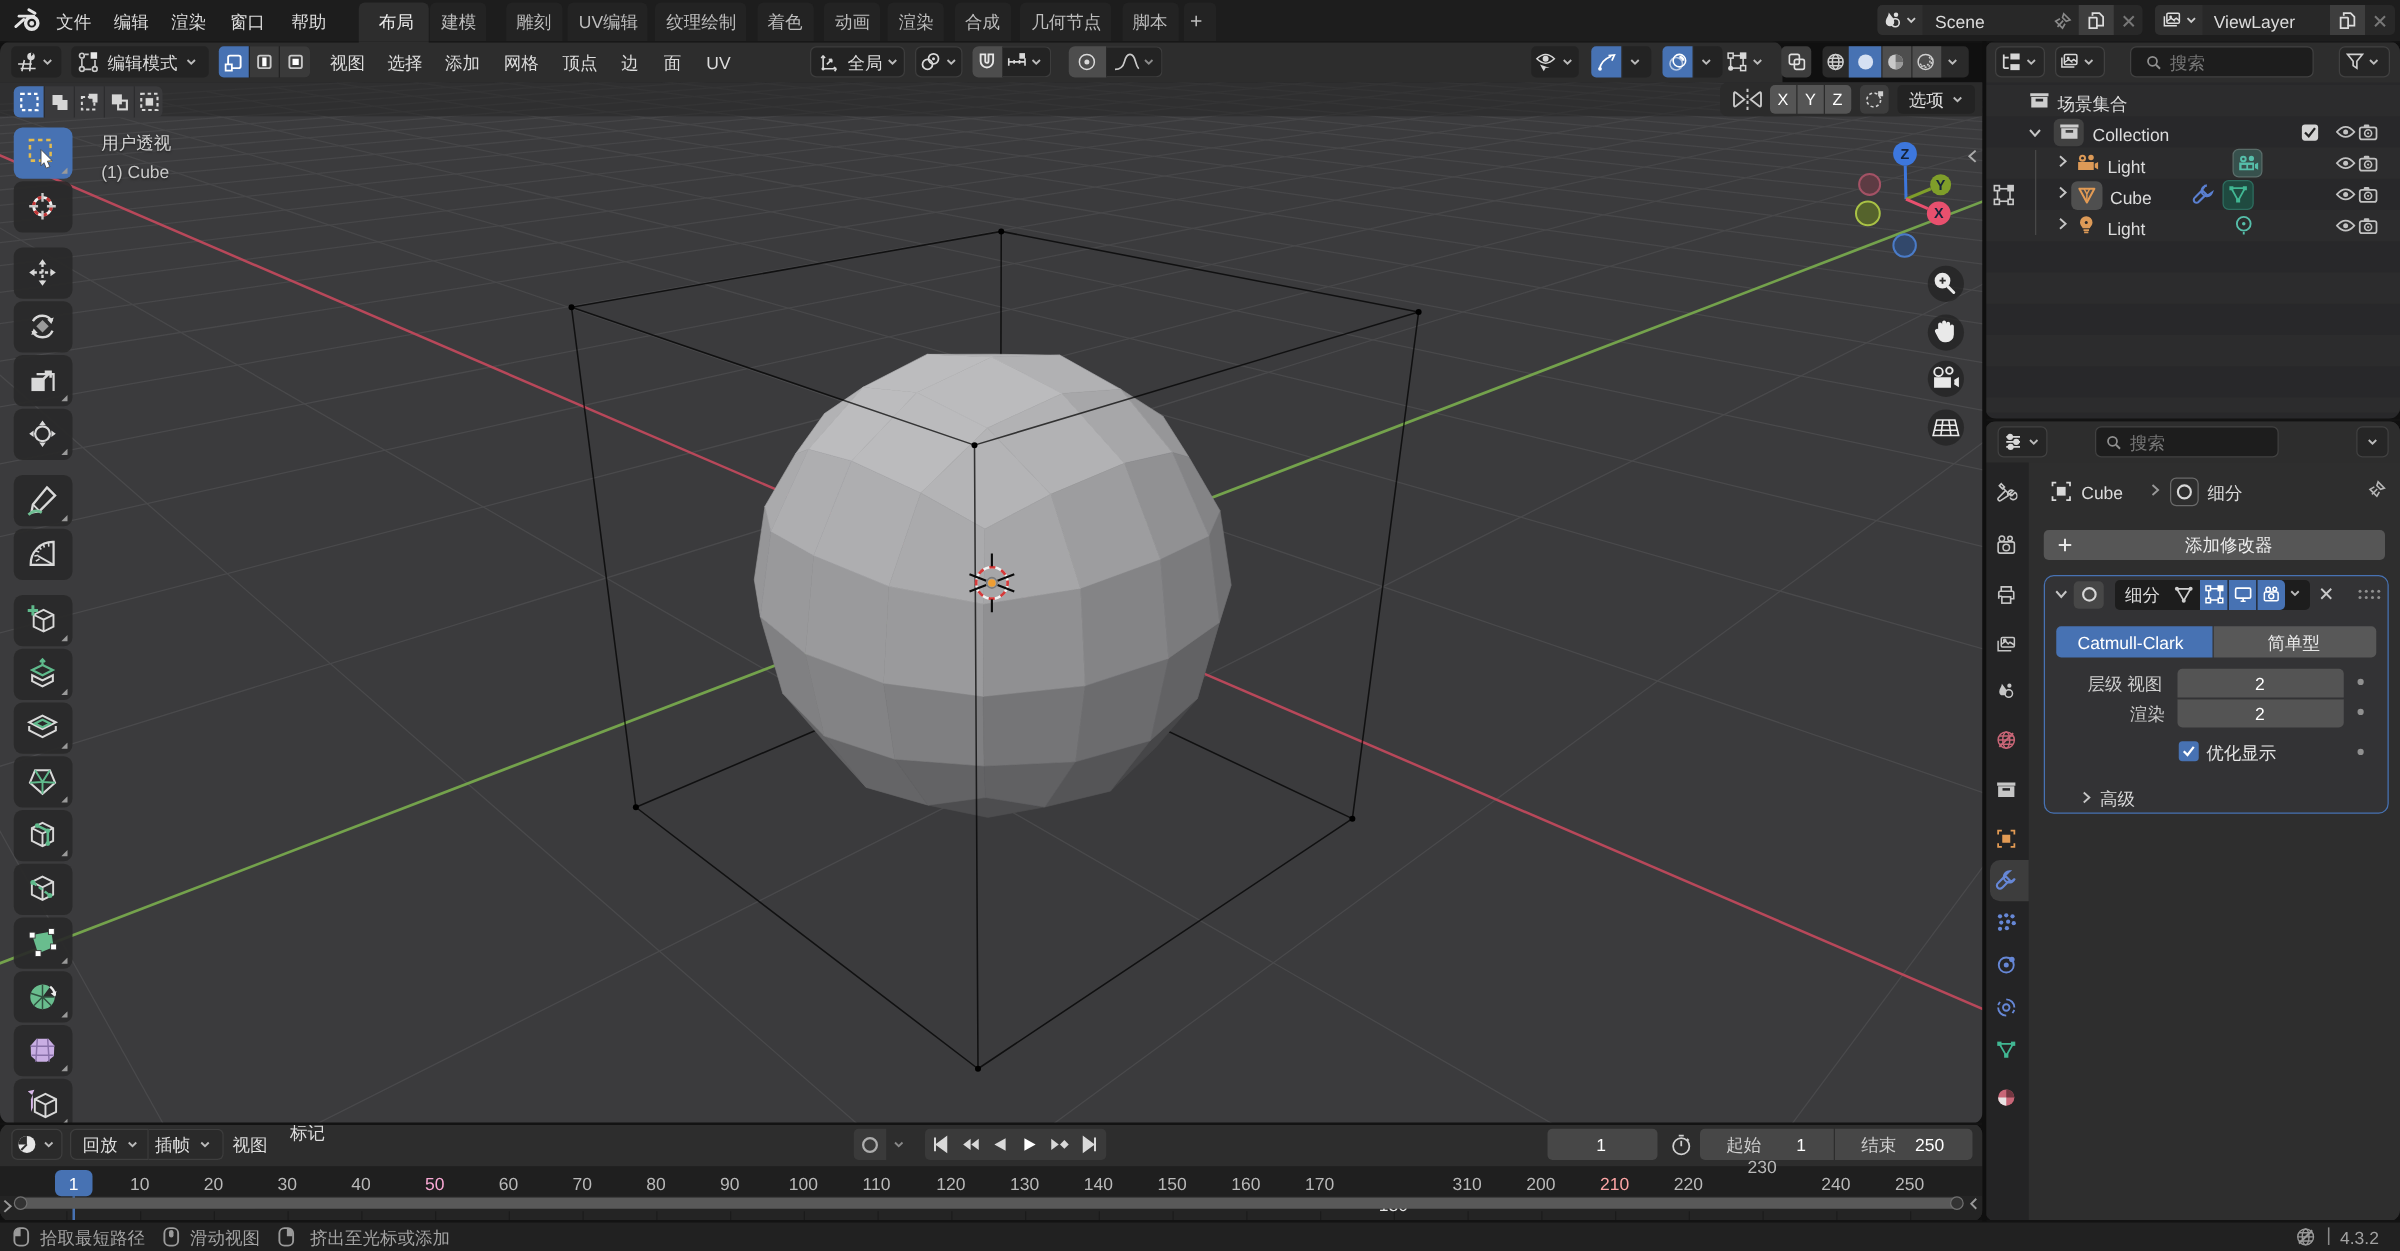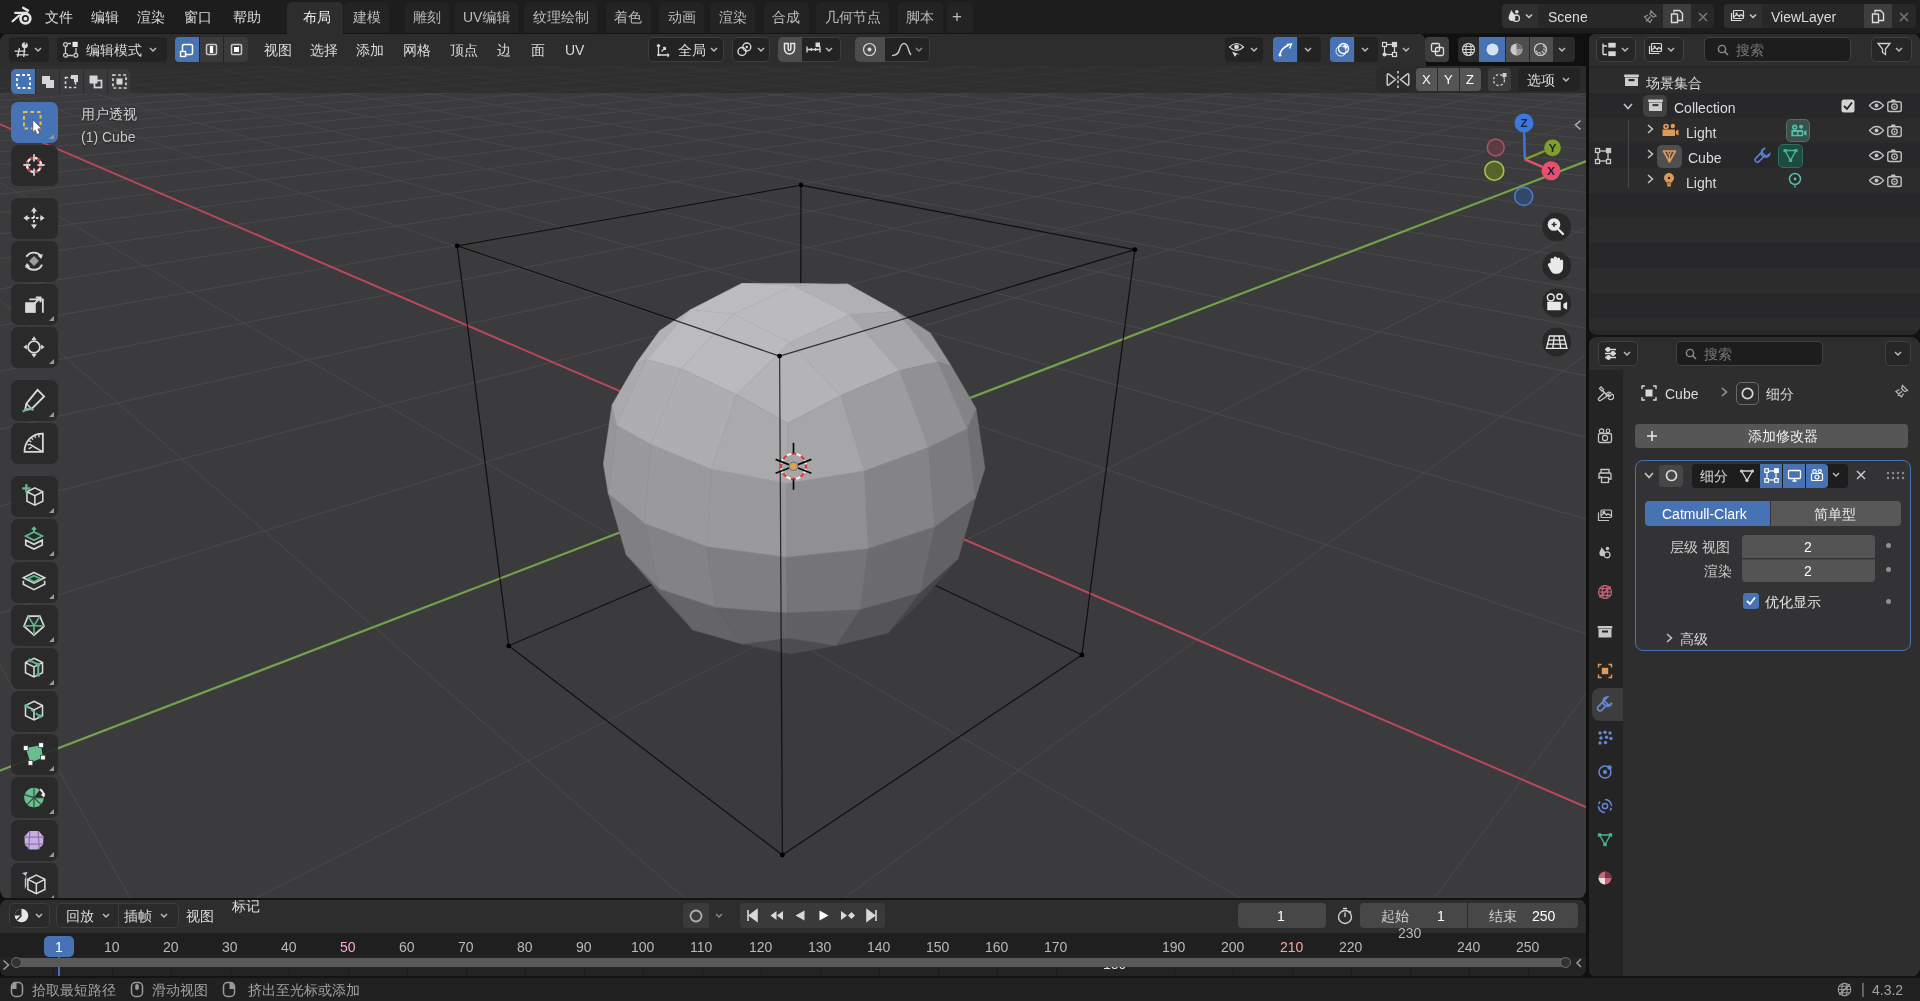--- a/index.html
+++ b/index.html
@@ -795,21 +795,21 @@
 <span class="txt" style="left:576px;top:41px;color:#b9b9b9">90</span>
 <span class="txt" style="left:631px;top:41px;color:#b9b9b9">100</span>
 <span class="txt" style="left:690px;top:41px;color:#b9b9b9">110</span>
 <span class="txt" style="left:749px;top:41px;color:#b9b9b9">120</span>
 <span class="txt" style="left:808px;top:41px;color:#b9b9b9">130</span>
 <span class="txt" style="left:867px;top:41px;color:#b9b9b9">140</span>
 <span class="txt" style="left:926px;top:41px;color:#b9b9b9">150</span>
 <span class="txt" style="left:985px;top:41px;color:#b9b9b9">160</span>
 <span class="txt" style="left:1044px;top:41px;color:#b9b9b9">170</span>
 <span class="txt" style="left:1103px;top:58px;color:#e5e5e5">180</span>
-<span class="txt" style="left:1162px;top:41px;color:#b9b9b9">190</span>
+<span class="txt" style="left:1162px;top:41px;color:#b9b9b9">310</span>
 <span class="txt" style="left:1221px;top:41px;color:#b9b9b9">200</span>
 <span class="txt" style="left:1280px;top:41px;color:#fca5a5">210</span>
 <span class="txt" style="left:1339px;top:41px;color:#b9b9b9">220</span>
 <span class="txt" style="left:1398px;top:27px;color:#b9b9b9">230</span>
 <span class="txt" style="left:1457px;top:41px;color:#b9b9b9">240</span>
 <span class="txt" style="left:1516px;top:41px;color:#b9b9b9">250</span>
  <div class="ab" style="left:44px;top:37px;width:30px;height:21px;background:#4772b3;border-radius:5px"></div>
  <span class="txt" style="left:55px;top:41px;color:#fff">1</span>
  <div class="ab" style="left:58px;top:58px;width:1.5px;height:20px;background:#4772b3"></div>
 

